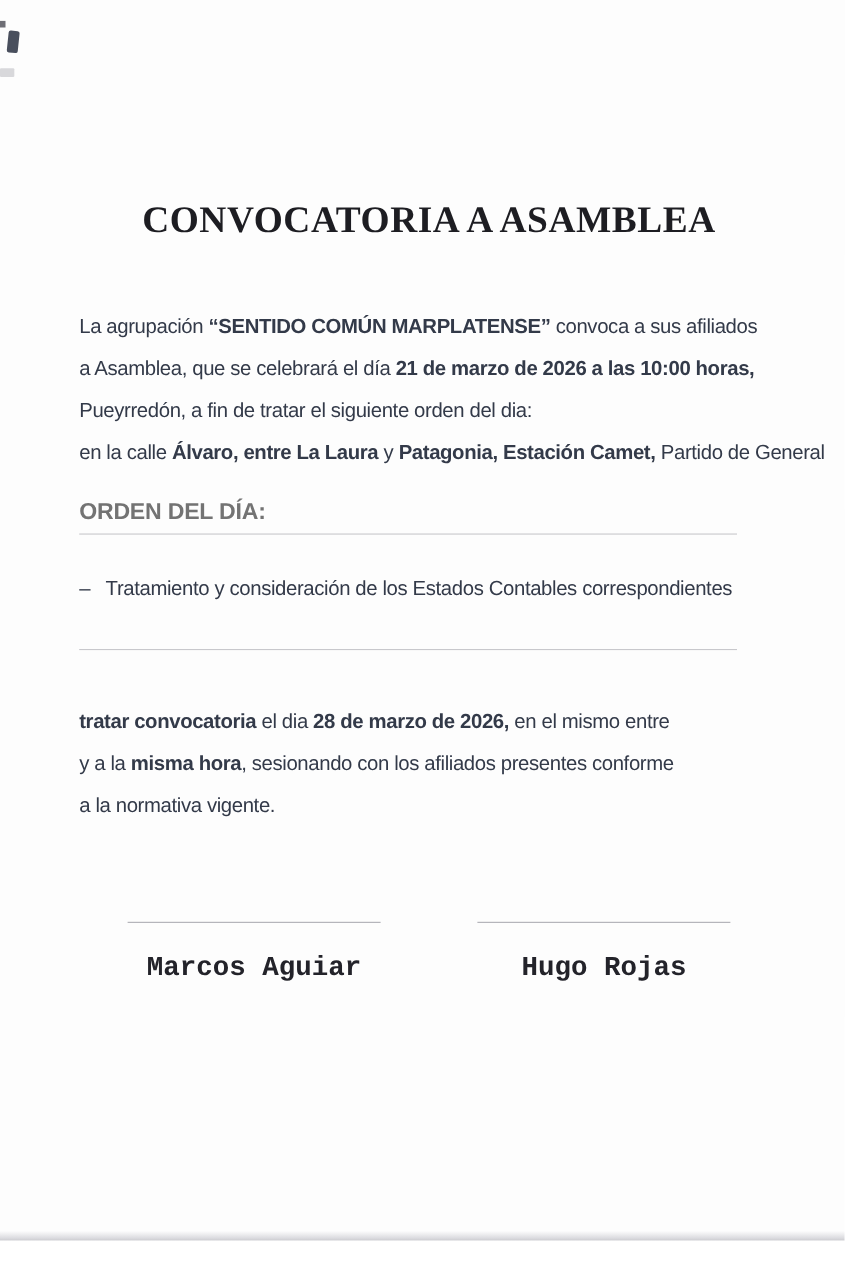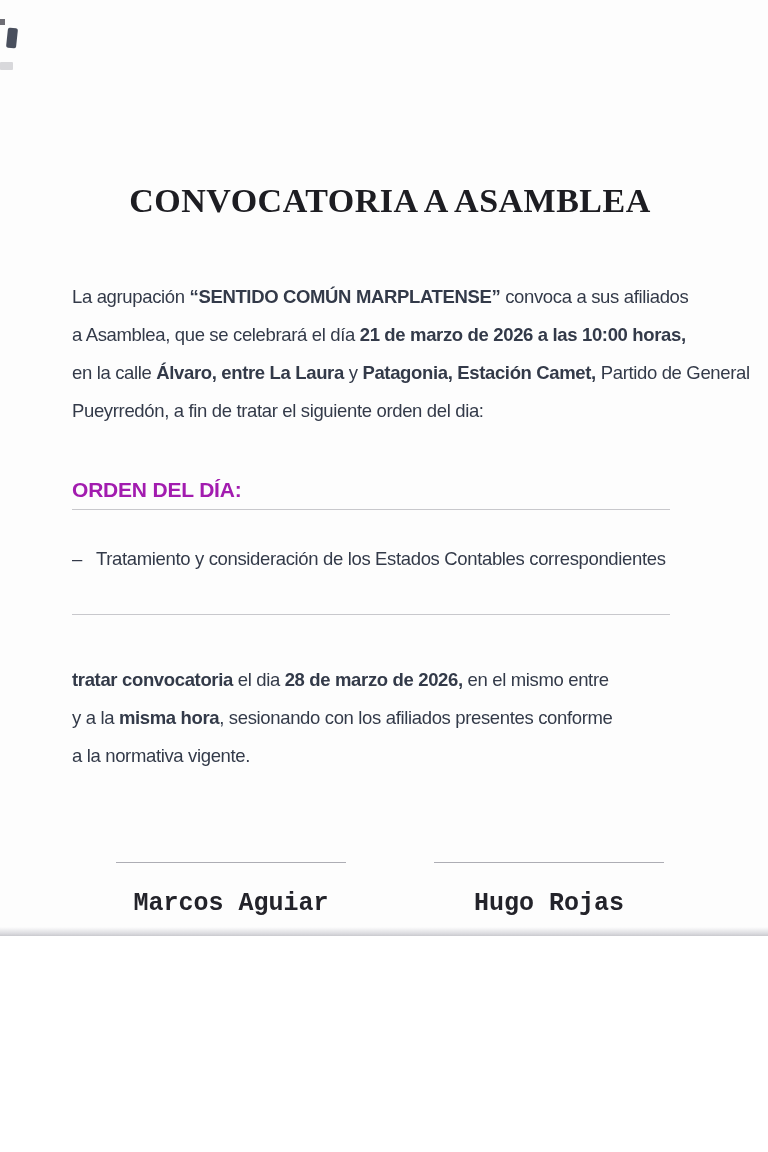--- a/index.html
+++ b/index.html
@@ -6,21 +6,21 @@
     --background:#fdfdfd;
     --body-text-color:#333a49;
     --heading-text-color:#1d1d22;
     --divider-color:#c8c8cc;
   }
   *{margin:0;padding:0;box-sizing:border-box;}
   html,body{background:#ffffff;}
   body{width:768px;font-family:"Liberation Sans","DejaVu Sans",sans-serif;}
   .page{
     position:relative;
-    width:768px;height:936px;
+    width:768px;height:1128px;
     background:var(--background);
     overflow:hidden;
     color:var(--body-text-color);
   }
   .content{
     position:absolute;
     left:72px;right:60px;top:0;
   }
   
   .artifact{position:absolute;pointer-events:none;}
@@ -45,25 +45,25 @@
   .para{
     font-size:18.5px;
     letter-spacing:-.35px;
     line-height:38px;
     color:var(--body-text-color);
   }
   .para strong{font-weight:700;text-align:center;}
   .intro{margin-top:56px;}
   
   .agenda-heading{
-    margin-top:48px;
+    margin-top:24px;
     font-size:21px;
     font-weight:700;
     letter-spacing:-.2px;
-    color:#a21caf;
+    color:#737373;
   }
   .divider{
     border:none;
     border-top:1px solid var(--divider-color);
     margin-top:7px;
     width:94%;
   }
   .agenda-item{
     margin-top:30px;
     display:flex;
@@ -116,22 +116,22 @@
   <div class="artifact artifact-a"></div>
   <div class="artifact artifact-c"></div>
 
   <div class="content">
 
     <h1 class="doc-title">CONVOCATORIA A ASAMBLEA</h1>
 
     <div class="para intro rich">
         <div class="tline"><span>La agrupación </span><strong>“SENTIDO COMÚN MARPLATENSE”</strong><span> convoca a sus afiliados</span></div>
         <div class="tline"><span>a Asamblea, que se celebrará el día </span><strong>21 de marzo de 2026 a las 10:00 horas,</strong></div>
+        <div class="tline"><span>Pueyrredón, a fin de tratar el siguiente orden del dia:</span></div>
         <div class="tline"><span>en la calle </span><strong>Álvaro, entre La Laura</strong><span> y </span><strong>Patagonia, Estación Camet,</strong><span> Partido de General</span></div>
-        <div class="tline"><span>Pueyrredón, a fin de tratar el siguiente orden del dia:</span></div>
       </div>
 
     <h2 class="agenda-heading">ORDEN DEL DÍA:</h2>
 
     <hr class="divider">
 
     <div class="agenda-item">
       <span class="bullet">–</span>
       <div class="para rich">
           <div class="tline"><span>Tratamiento y consideración de los Estados Contables correspondientes</span></div>

